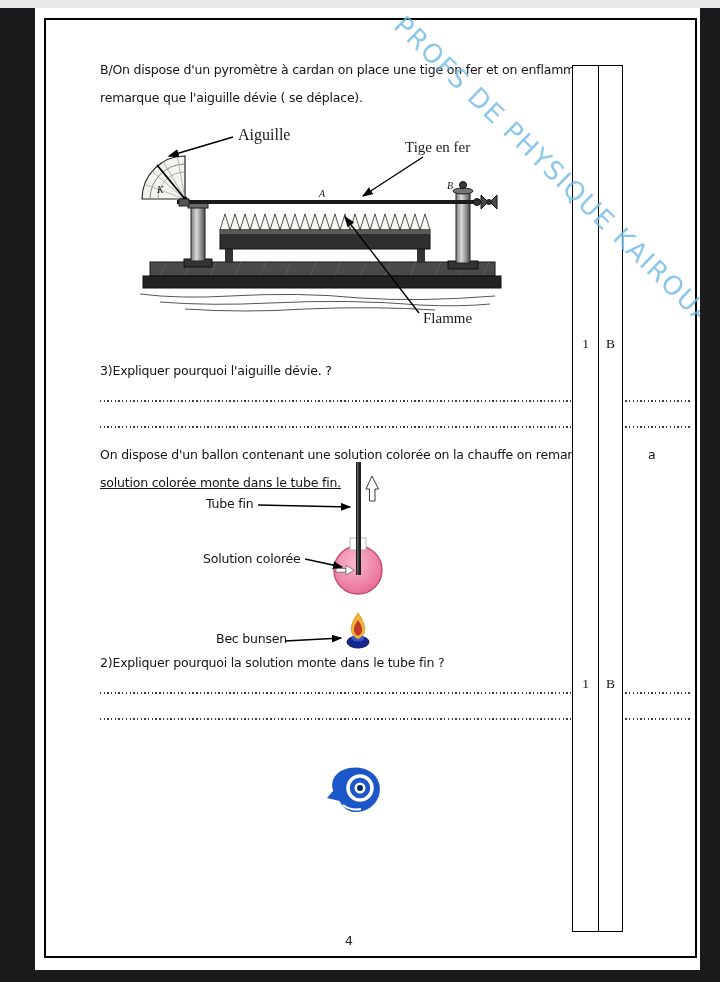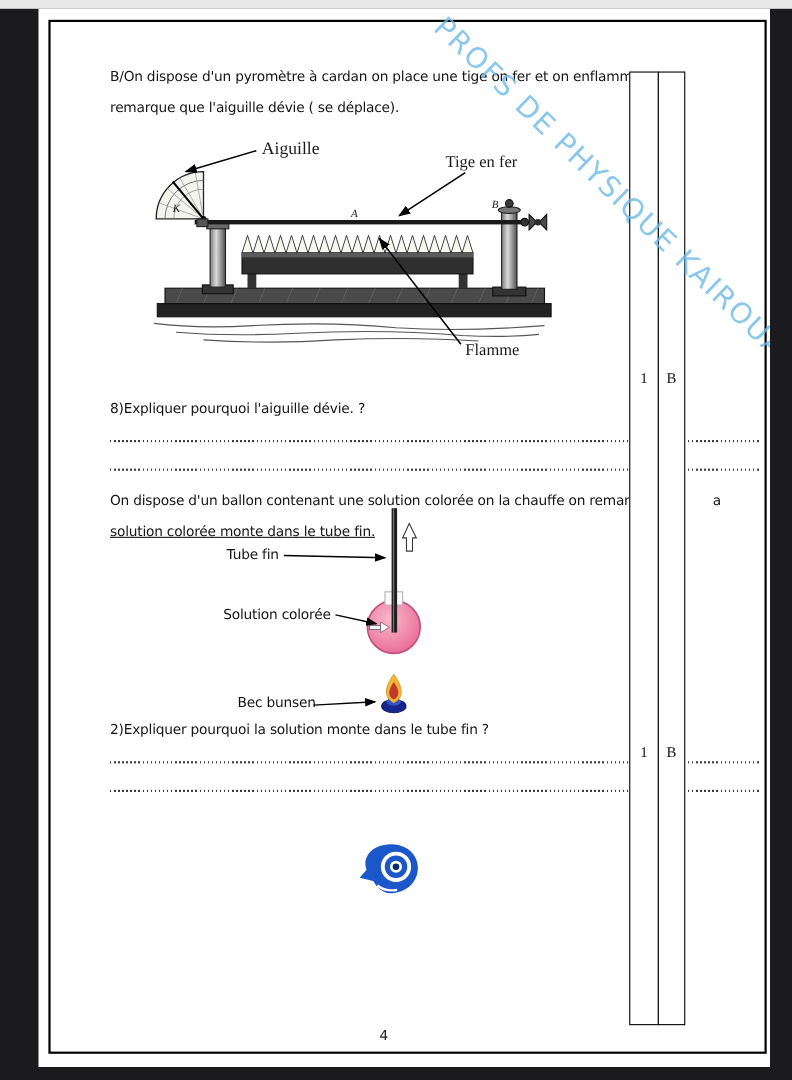--- a/index.html
+++ b/index.html
@@ -146,21 +146,21 @@
       <text class="serifl" x="133" y="17" style="font-size:16px">Aiguille</text>
       <line x1="128" y1="14" x2="64" y2="33" stroke="#000" stroke-width="1.4" marker-end="url(#ah1)"></line>
 
       <text class="serifl" x="300" y="29">Tige en fer</text>
       <line x1="318" y1="34" x2="258" y2="73" stroke="#000" stroke-width="1.4" marker-end="url(#ah1)"></line>
 
       <text class="serifl" x="318" y="200">Flamme</text>
       <line x1="314" y1="190" x2="240" y2="94" stroke="#000" stroke-width="1.4" marker-end="url(#ah1)"></line>
     </svg>
 
-    <div class="bodytext" style="left:65px; top:355px;">8)Expliquer pourquoi l'aiguille dévie. ?</div>
+    <div class="bodytext" style="left:65px; top:355px;">3)Expliquer pourquoi l'aiguille dévie. ?</div>
     <div class="dotline" style="left:65px; top:392px;"></div>
     <div class="dotline" style="left:65px; top:418px;"></div>
 
     <div class="bodytext" style="left:65px; top:439px; max-width:472px; overflow:hidden;">On dispose d'un ballon contenant une solution colorée on la chauffe on remarq</div>
     <div class="tail-a">a</div>
     <div class="bodytext" style="left:65px; top:467px;text-decoration:underline;">solution colorée monte dans le tube fin.</div>
 
     <svg class="fig" style="left:150px; top:440px;" width="260" height="205" viewBox="0 0 260 205">
       <defs>
         <marker id="ah2" markerWidth="9" markerHeight="8" refX="7" refY="3" orient="auto">

